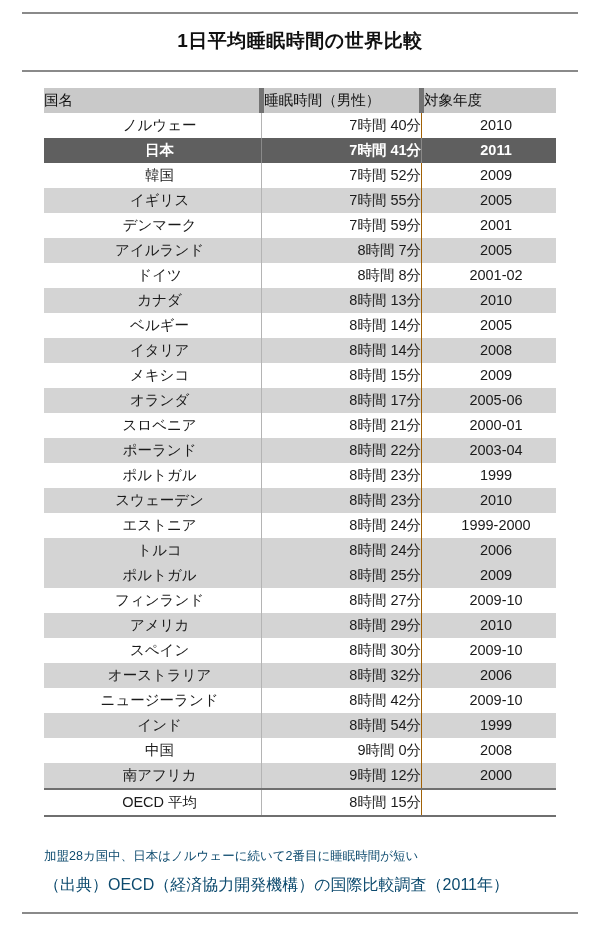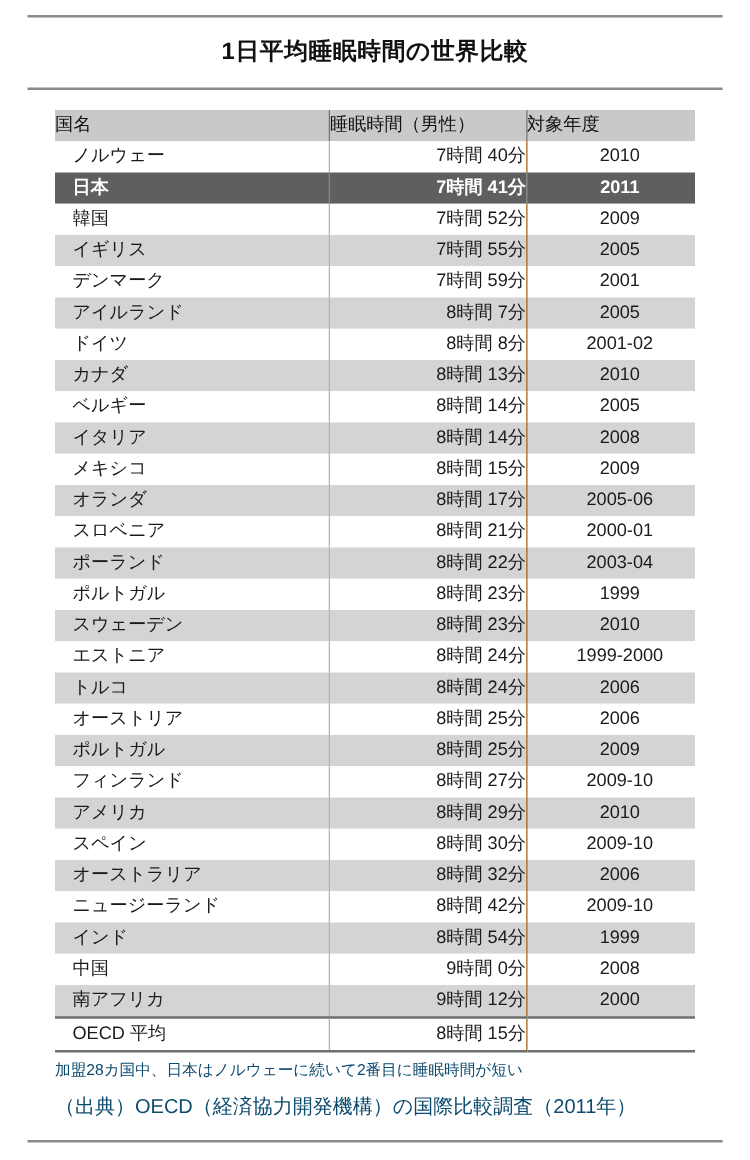--- a/index.html
+++ b/index.html
@@ -82,39 +82,39 @@
 
   thead th {
     background: #c9c9c9;
     font-weight: normal;
     font-size: 14.5px;
     text-align: left;
     color: #111;
     border-top: 2px solid #6f6f6f;
     border-bottom: 1px solid #6f6f6f;
   }
-  thead th.sep-left { border-left: 1px solid #737373; }
+  thead th.sep-left { border-left: 5px solid #737373; }
 
   tbody td {
     border-bottom: 1px solid #d8d8d8;
   }
   tbody tr.band td {
     background: #d4d4d4;
   }
   tbody tr.plain td {
     background: #ffffff;
   }
   tbody tr.highlight td {
     background: #5f5f5f;
     color: #ffffff;
     font-weight: bold;
   }
   tbody td.country {
     padding-left: 14px;
-    text-align: left;
+    text-align: center;
   }
   tbody td.time {
     text-align: right;
     border-left: 1px solid #b4b4b4;
   }
   tbody td.year {
     text-align: center;
     padding-left: 14px;
     border-left: 1px solid #a16207;
   }
@@ -242,25 +242,20 @@
           <tr class="plain">
             <td class="country">エストニア</td>
             <td class="time">8時間 24分</td>
             <td class="year">1999-2000</td>
           </tr>
           <tr class="band">
             <td class="country">トルコ</td>
             <td class="time">8時間 24分</td>
             <td class="year">2006</td>
           </tr>
-          <tr class="plain">
-            <td class="country">オーストリア</td>
-            <td class="time">8時間 25分</td>
-            <td class="year">2006</td>
-          </tr>
           <tr class="band">
             <td class="country">ポルトガル</td>
             <td class="time">8時間 25分</td>
             <td class="year">2009</td>
           </tr>
           <tr class="plain">
             <td class="country">フィンランド</td>
             <td class="time">8時間 27分</td>
             <td class="year">2009-10</td>
           </tr>

